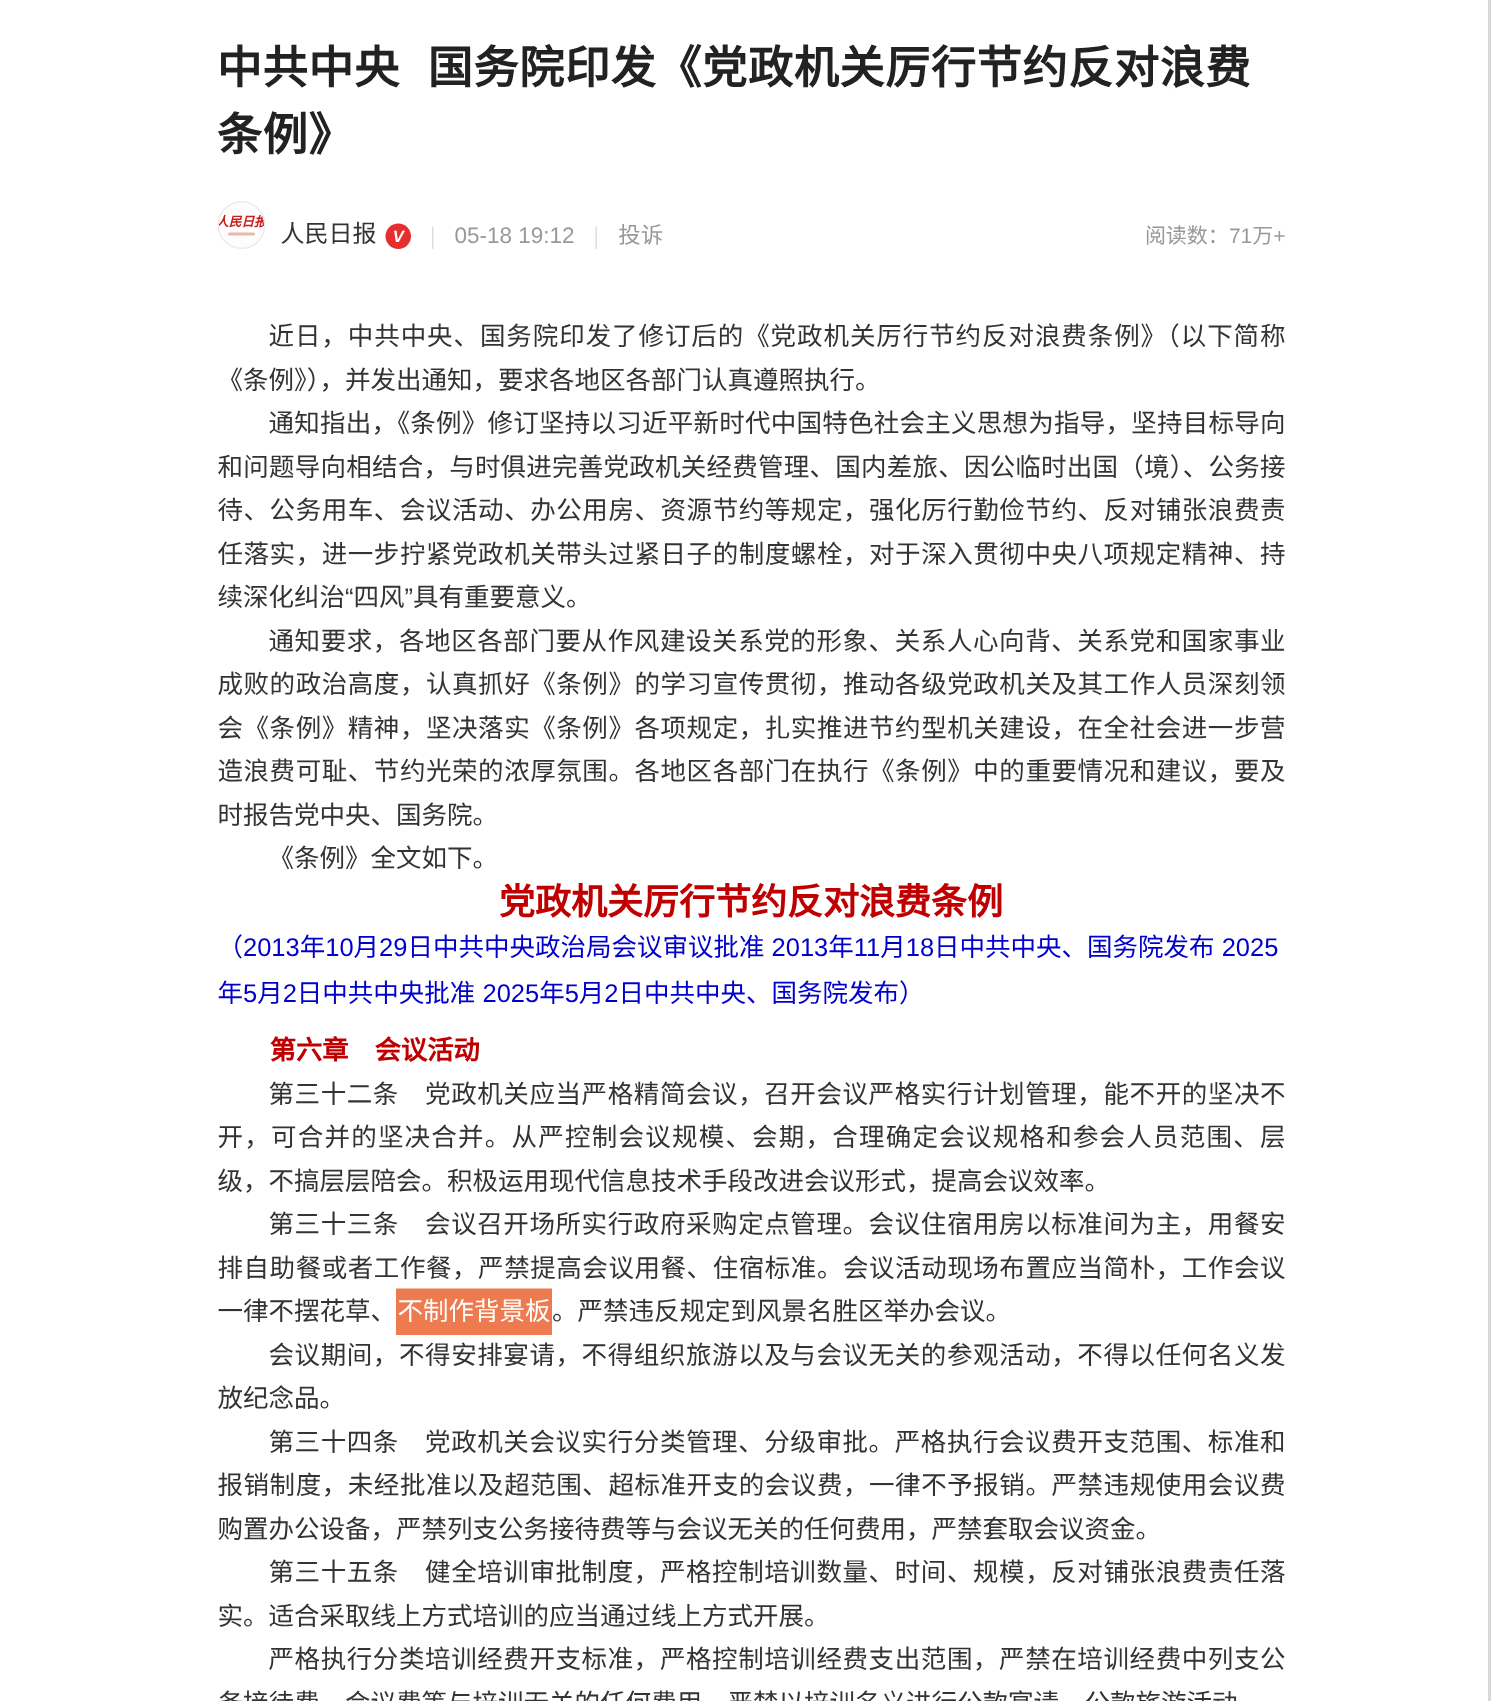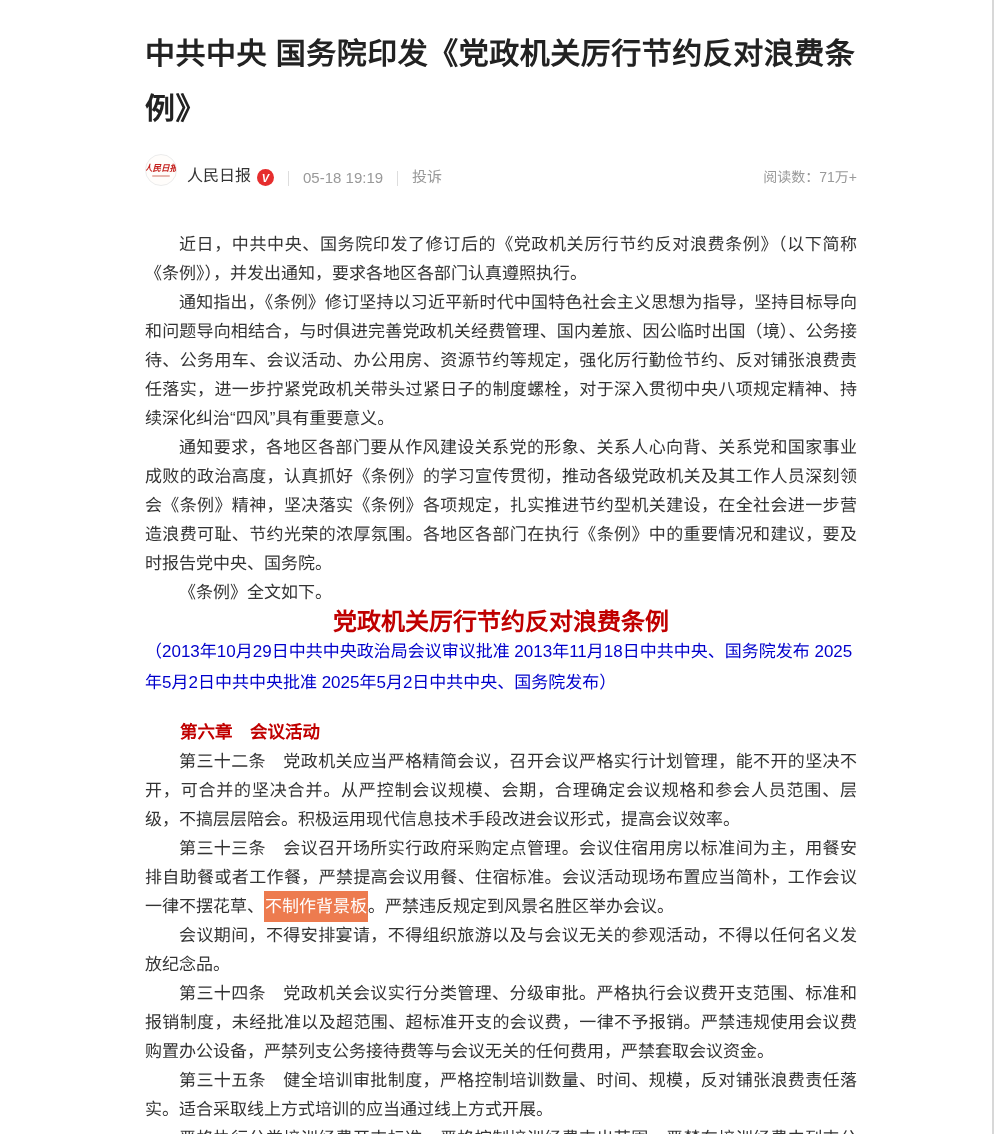--- a/index.html
+++ b/index.html
@@ -12,22 +12,23 @@
   *{box-sizing:border-box;}
   html,body{margin:0;padding:0;}
   body{
     width:997px;height:1134px;overflow:hidden;position:relative;
     background:#ffffff;
     font-family:"Liberation Sans","DejaVu Sans",sans-serif;
   }
   .content{width:712px;margin-left:145px;}
   h1.article-title{
     margin:26px 0 10px;
-    font-size:30px;line-height:55px;font-weight:700;color:#222222;
+    font-size:30px;line-height:45px;font-weight:700;color:#222222;
     letter-spacing:.5px;
+    font-family:Liberation Mono, monospace;
   }
   .byline{
     display:flex;align-items:flex-end;height:36px;margin-top:14px;
     font-size:15px;color:var(--meta-gray);
   }
   .avatar{
     width:32px;height:32px;border-radius:50%;border:1px solid #ececec;
     background:#fffdfb;display:flex;flex-direction:column;align-items:center;justify-content:center;
     overflow:hidden;flex:0 0 auto;cursor:pointer;
   }
@@ -58,21 +59,21 @@
   .para.center-title{
     text-align:center;text-indent:0;
     color:var(--accent-red);font-weight:700;font-size:24px;
   }
   .para.center-note{
     text-align:left;text-indent:0;
     color:var(--link-blue);line-height:31px;
   }
   .para.chapter{
     color:var(--accent-red);font-weight:700;text-indent:2em;
-    margin-top:20px;font-size:17.5px;
+    margin-top:8px;font-size:17.5px;
   }
   .hl{
     background:var(--highlight-bg);color:#ffffff;
     padding:6px 1px;
   }
   .scrollbar-track{
     position:absolute;top:0;right:3px;width:2px;height:1134px;
     background:#d8d8d8;
   }
 </style>
@@ -84,21 +85,21 @@
   <h1 class="article-title">中共中央 国务院印发《党政机关厉行节约反对浪费条例》</h1>
 
   <div class="byline">
     <span class="avatar">
       <span class="avatar-text">人民日报</span>
       <span class="avatar-sub"></span>
     </span>
     <span class="source-name">人民日报</span>
     <span class="v-badge">V</span>
     <span class="sep"></span>
-    <span class="publish-time">05-18 19:19</span>
+    <span class="publish-time">05-18 19:12</span>
     <span class="sep"></span>
     <span class="report-link">投诉</span>
     <span class="byline-spacer"></span>
     <span class="read-count"><span>阅读数：</span><span>71万+</span></span>
   </div>
 
   <div class="article-body" id="article-body">
       <p class="para body"><span>近日，中共中央、国务院印发了修订后的《党政机关厉行节约反对浪费条例》（以下简称《条例》），并发出通知，要求各地区各部门认真遵照执行。</span></p>
       <p class="para body"><span>通知指出，《条例》修订坚持以习近平新时代中国特色社会主义思想为指导，坚持目标导向和问题导向相结合，与时俱进完善党政机关经费管理、国内差旅、因公临时出国（境）、公务接待、公务用车、会议活动、办公用房、资源节约等规定，强化厉行勤俭节约、反对铺张浪费责任落实，进一步拧紧党政机关带头过紧日子的制度螺栓，对于深入贯彻中央八项规定精神、持续深化纠治“四风”具有重要意义。</span></p>
       <p class="para body"><span>通知要求，各地区各部门要从作风建设关系党的形象、关系人心向背、关系党和国家事业成败的政治高度，认真抓好《条例》的学习宣传贯彻，推动各级党政机关及其工作人员深刻领会《条例》精神，坚决落实《条例》各项规定，扎实推进节约型机关建设，在全社会进一步营造浪费可耻、节约光荣的浓厚氛围。各地区各部门在执行《条例》中的重要情况和建议，要及时报告党中央、国务院。</span></p>

